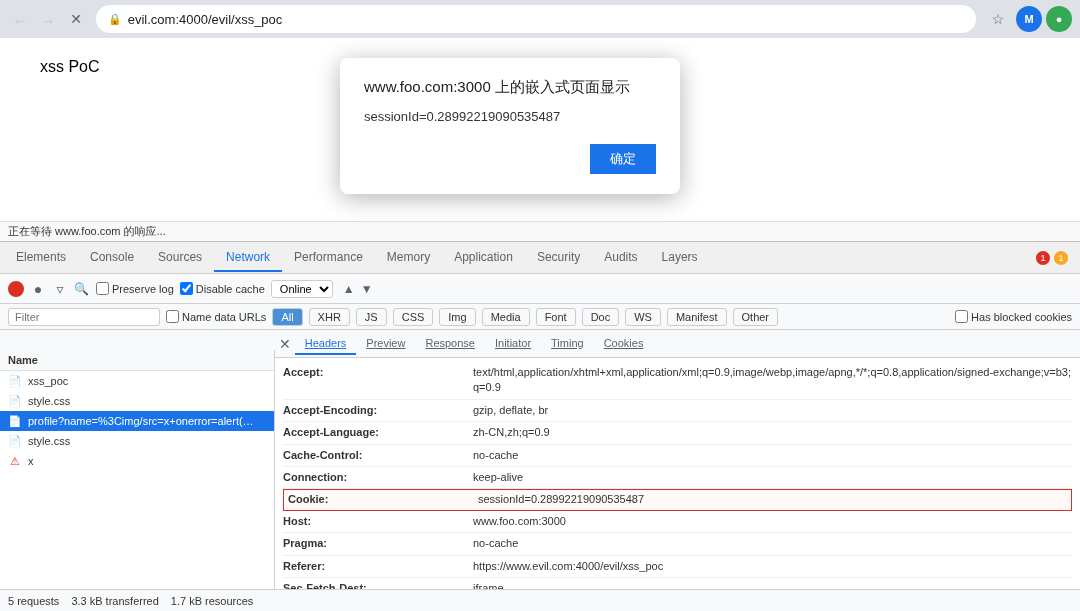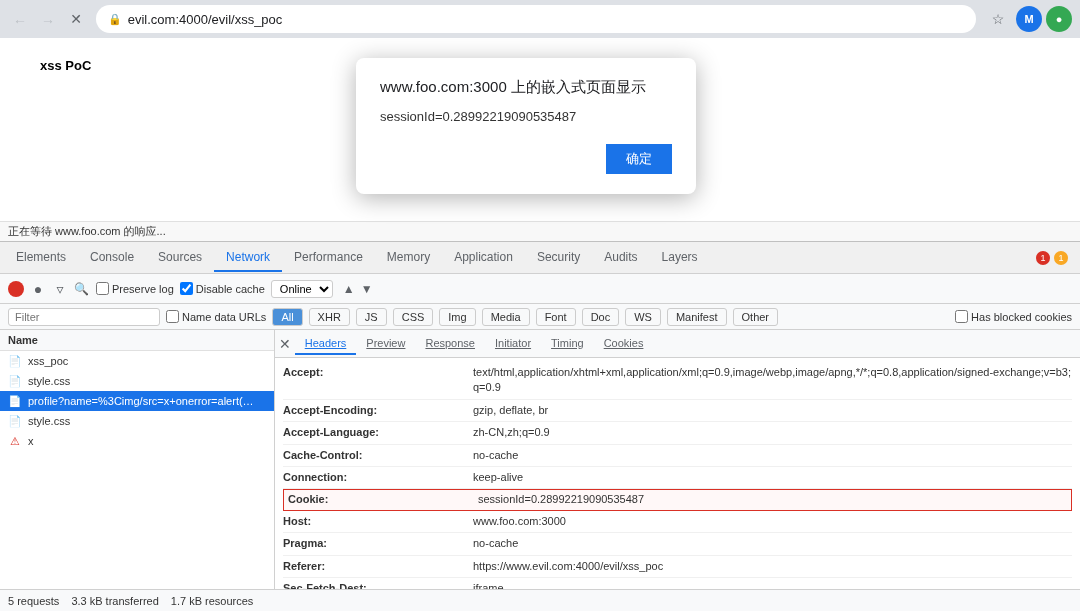--- a/index.html
+++ b/index.html
@@ -122,22 +122,22 @@
       position: relative;
       height: 230px;
     }
 
     .page-body {
       padding: 20px 40px;
       flex: 1;
     }
 
     .page-title {
-      font-size: 13px;
-      font-weight: bold;
+      font-size: 16px;
+      font-weight: normal;
       color: #000;
       margin-bottom: 30px;
     }
 
     .page-subtitle {
       font-size: 14px;
       font-weight: bold;
       color: #000;
       text-align: center;
       margin-top: 10px;
@@ -152,21 +152,20 @@
       height: 20px;
       display: flex;
       align-items: center;
     }
 
     
     .modal-overlay {
       position: absolute;
       top: 0; left: 0; right: 0; bottom: 0;
       z-index: 100;
-      margin-left: 16px;
     }
 
     .modal-dialog {
       position: absolute;
       top: 20px;
       left: 340px;
       background: white;
       border-radius: 8px;
       box-shadow: 0 4px 24px rgba(0,0,0,0.3);
       width: 340px;
@@ -395,20 +394,21 @@
     }
 
     
     .file-list {
       width: 275px;
       border-right: 1px solid #d0d0d0;
       background: white;
       display: flex;
       flex-direction: column;
       overflow: hidden;
+      margin-top: 20px;
     }
 
     .file-list-header {
       padding: 4px 8px;
       font-size: 11px;
       color: #333;
       font-weight: bold;
       border-bottom: 1px solid #e0e0e0;
       background: #f8f9fa;
     }

